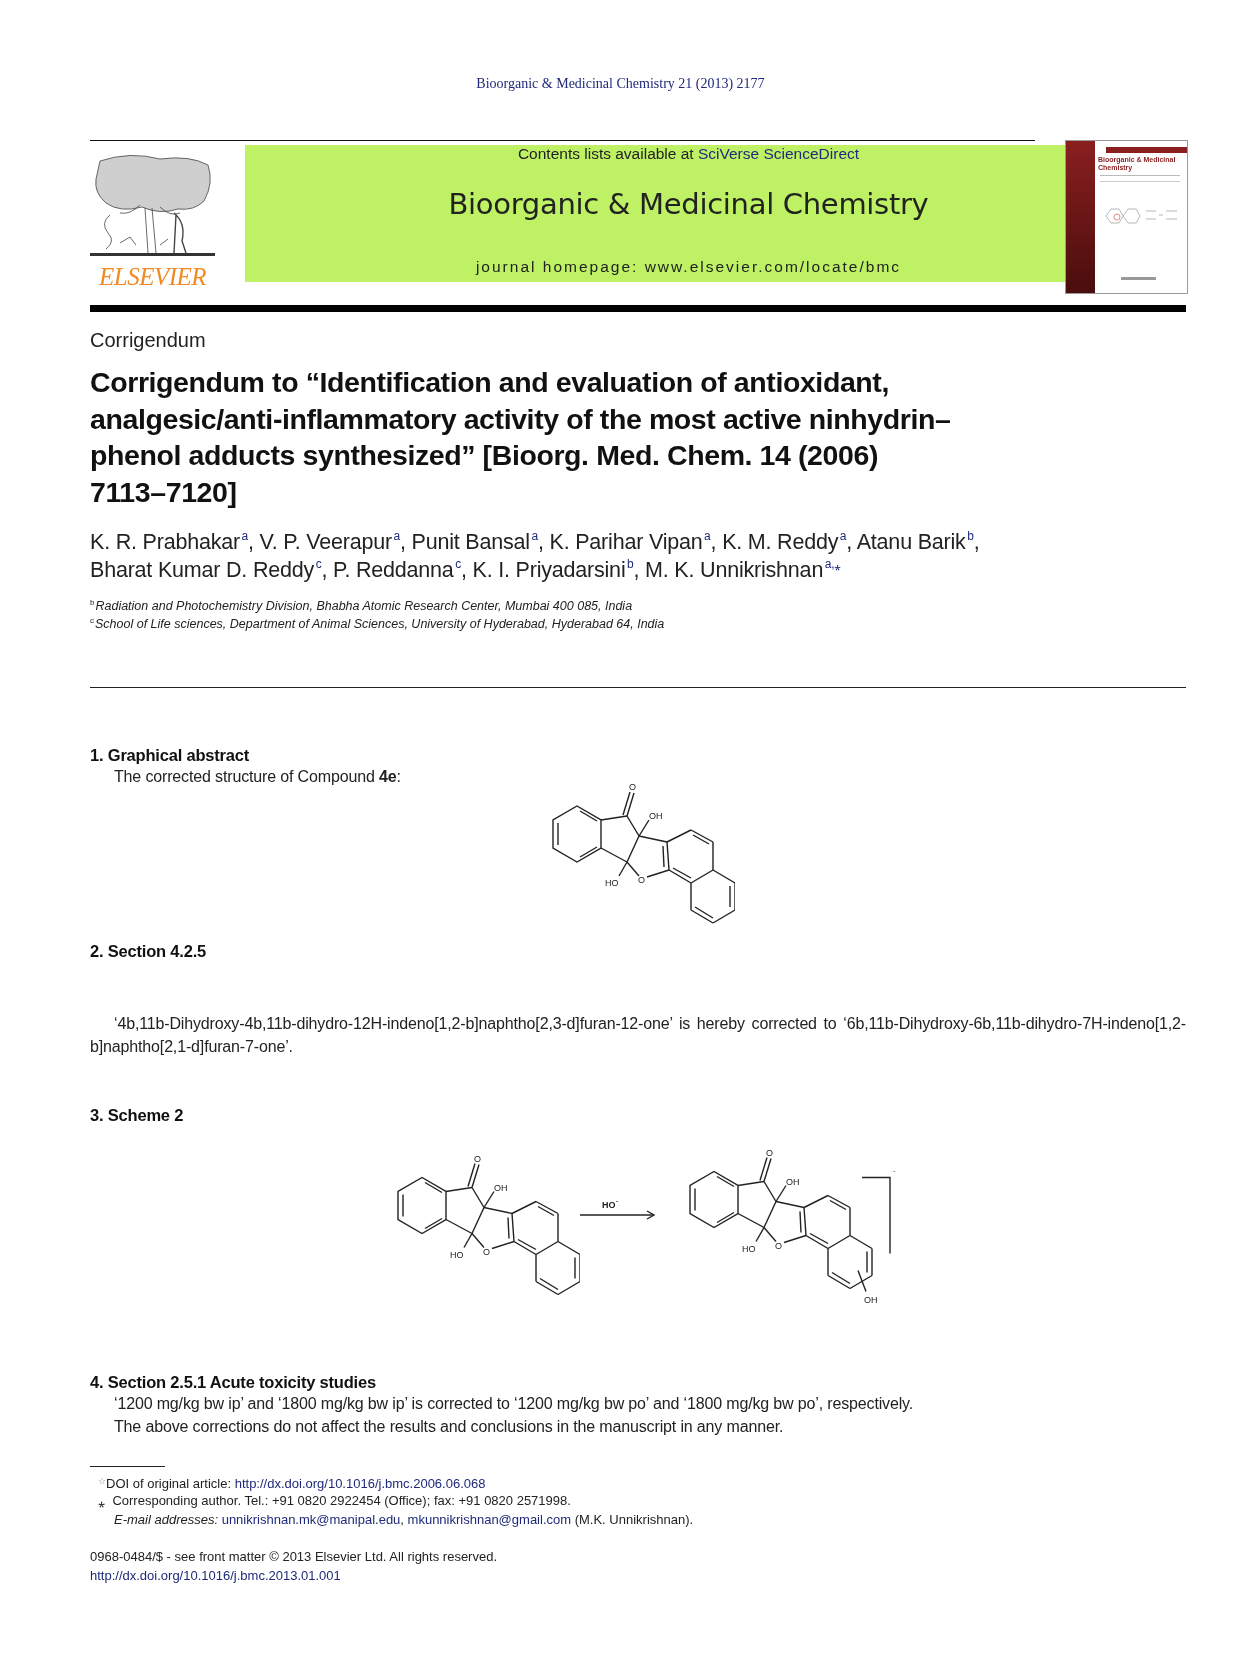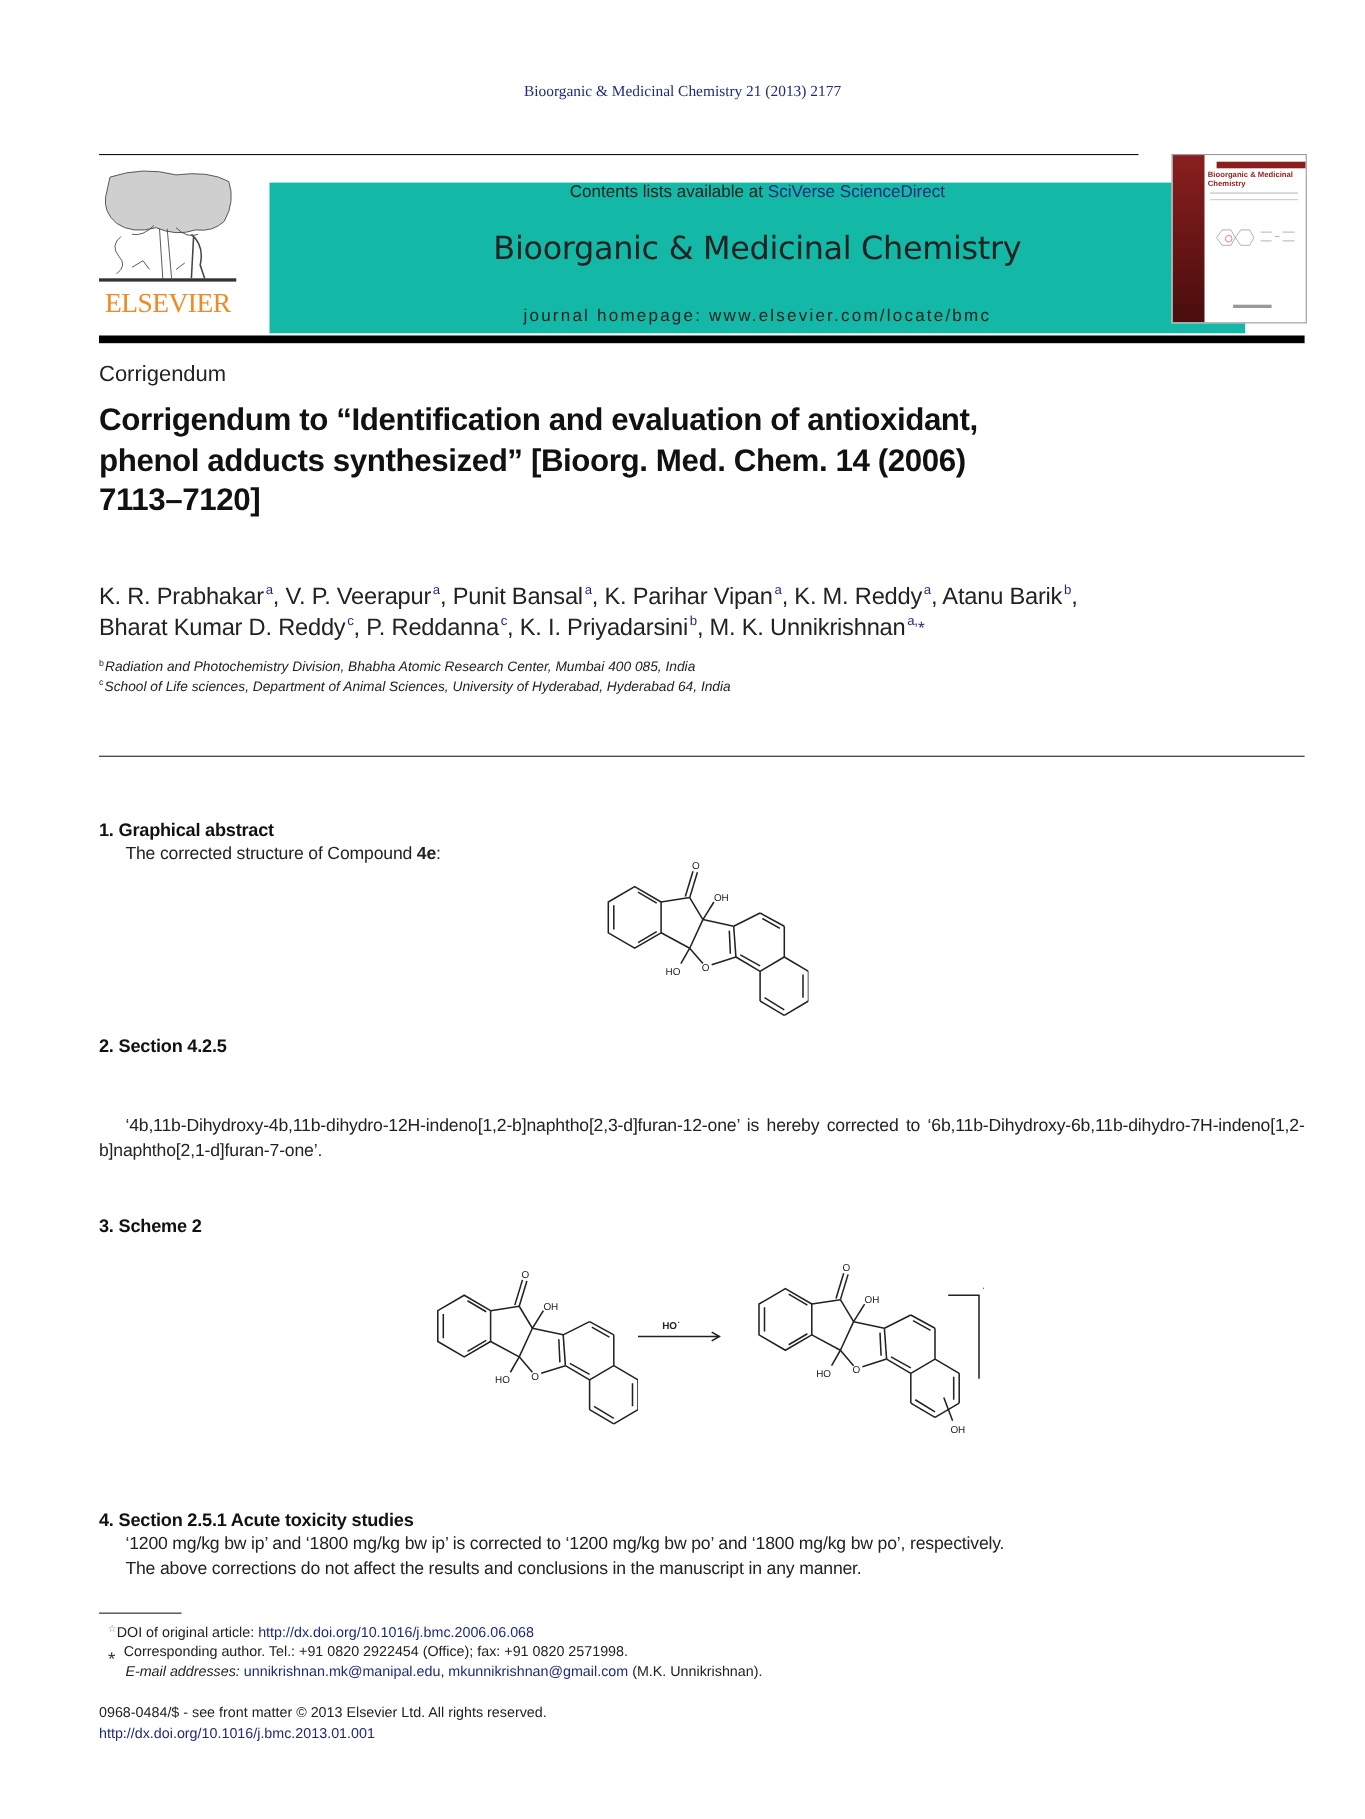--- a/index.html
+++ b/index.html
@@ -5,22 +5,22 @@
   html, body { margin:0; padding:0; background:#fff; }
   body { width:1241px; height:1654px; position:relative; overflow:hidden;
          font-family:"Liberation Serif", "DejaVu Serif", serif; color:#1a1a1a; }
   .abs { position:absolute; }
   .link { color:#1f2a7a; }
   .journal-ref { left:0; width:1241px; top:76px; text-align:center; font-size:14px; color:#1f2a7a; }
   .rule-thin { left:90px; width:945px; top:140px; height:1px; background:#111; }
   .logo { left:90px; top:153px; width:125px; height:140px; }
   .logo-tree { position:absolute; left:0; top:0; width:125px; height:110px; }
   .logo-word { position:absolute; left:0; top:110px; width:125px; text-align:center;
-               font-family:"Liberation Serif", serif; font-size:25px; color:#f08a24; letter-spacing:-0.5px; }
-  .banner { left:245px; top:166px; width:887px; height:137px; background:#14b8a6; }
+               font-family:"Liberation Serif", serif; font-size:25px; color:#f08a24; letter-spacing:-0.5px;font-style:italic; }
+  .banner { left:245px; top:145px; width:887px; height:137px; background:#bef264; }
   .banner-contents { position:absolute; left:0; width:100%; top:0px; text-align:center;
                      font-family:"Liberation Sans", sans-serif; font-size:15.5px; color:#222; }
   .banner-title { position:absolute; left:0; width:100%; top:42px; text-align:center;
                   font-family:"DejaVu Sans", sans-serif; font-size:29px; color:#222; letter-spacing:-0.3px; }
   .banner-home { position:absolute; left:0; width:100%; top:113px; text-align:center;
                  font-family:"Liberation Sans", sans-serif; font-size:15.5px; letter-spacing:2px; color:#222; }
   .cover { left:1065px; top:140px; width:121px; height:152px; border:1px solid #999; background:#fff; overflow:hidden; }
   .cover-spine { position:absolute; left:0; top:0; width:29px; height:152px; background:linear-gradient(#8a1f1f,#4a0d0d); }
   .cover-bar { position:absolute; left:40px; top:6px; width:81px; height:6px; background:#8a1f1f; }
   .cover-title { position:absolute; left:32px; top:15px; width:86px; font-family:"Liberation Sans",sans-serif;
@@ -96,20 +96,21 @@
     </g>
   </svg>
   <div class="cover-foot"></div>
 </div>
 
 <div class="abs rule-thick"></div>
 
 <div class="abs kind">Corrigendum</div>
 <div class="abs title">
   <div>Corrigendum to “Identification and evaluation of antioxidant,</div>
+  <div>analgesic/anti-inflammatory activity of the most active ninhydrin–</div>
   <div>phenol adducts synthesized” [Bioorg. Med. Chem. 14 (2006)</div>
   <div>7113–7120]</div>
 </div>
 
 <div class="abs authors">
   <div>
     <span>K. R. Prabhakar</span> <sup>a</sup>,
     <span>V. P. Veerapur</span> <sup>a</sup>,
     <span>Punit Bansal</span> <sup>a</sup>,
     <span>K. Parihar Vipan</span> <sup>a</sup>,

